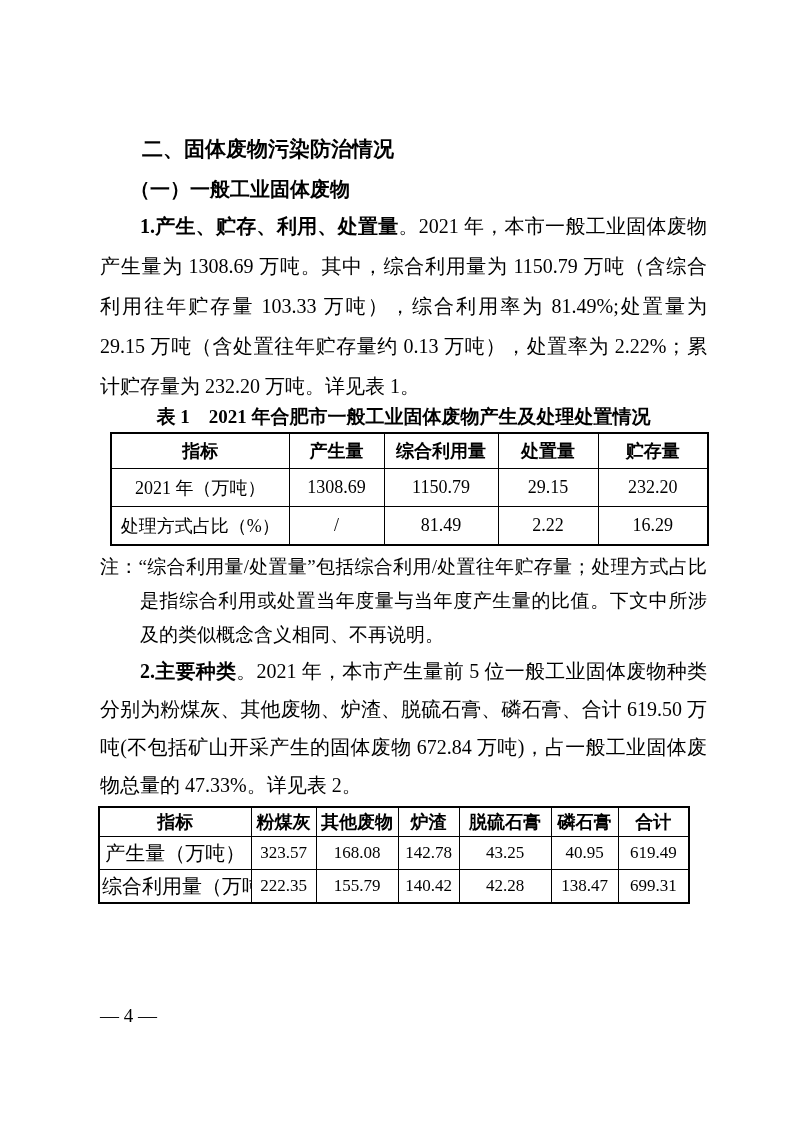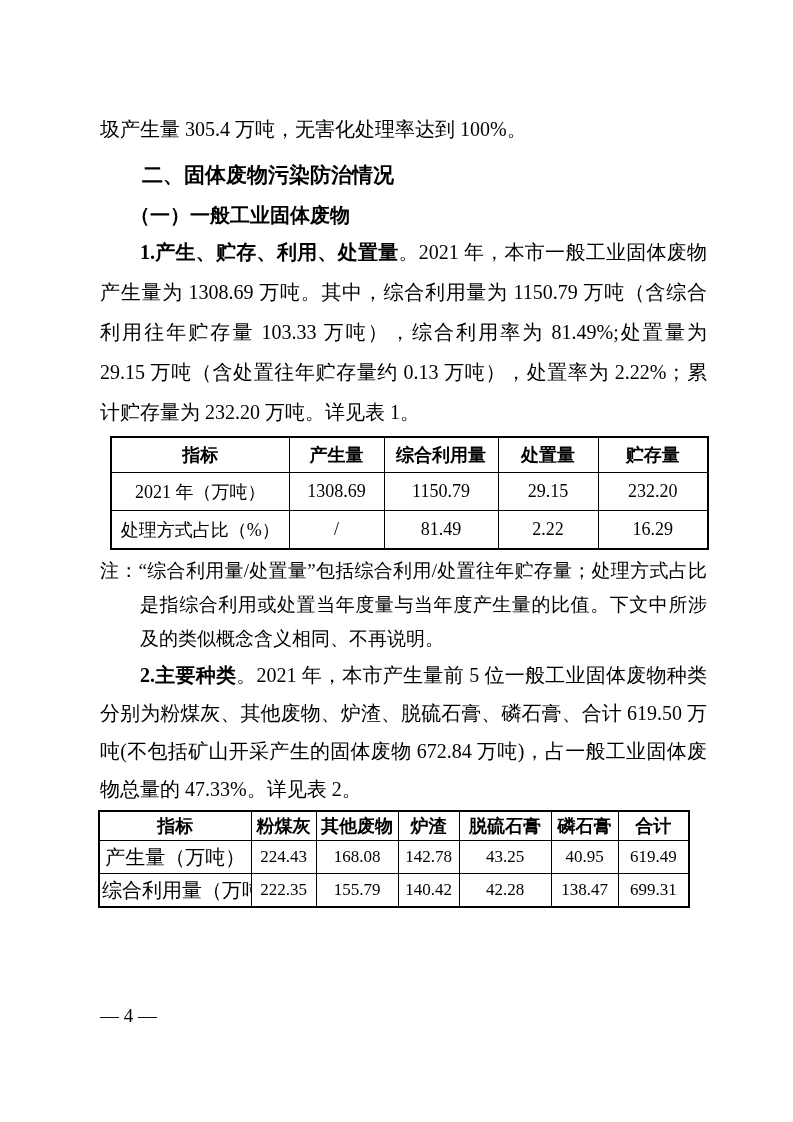--- a/index.html
+++ b/index.html
@@ -94,28 +94,28 @@
     top: 1004px;
     font-size: 19px;
     line-height: 24px;
   }
 </style>
 </head>
 <body>
 
 <div class="page">
 
-  <p class="intro-line">圾产生量 305.4 万吨，无害化处理率达到 100%。</p>
 
   <div class="section-heading">二、固体废物污染防治情况</div>
 
   <div class="subsection-heading">（一）一般工业固体废物</div>
 
   <p class="body-para para1"><span class="lead">1.产生、贮存、利用、处置量</span><span>。2021 年，本市一般工业固体废物产生量为 1308.69 万吨。其中，综合利用量为 1150.79 万吨（含综合利用往年贮存量 103.33 万吨），综合利用率为 81.49%;处置量为 29.15 万吨（含处置往年贮存量约 0.13 万吨），处置率为 2.22%；累计贮存量为 232.20 万吨。详见表 1。</span></p>
 
+  <p class="tbl-caption cap1">表 1　2021 年合肥市一般工业固体废物产生及处理处置情况</p>
 
   <table class="table1">
     <colgroup>
       <col style="width:178px">
         <col style="width:95px">
         <col style="width:114px">
         <col style="width:100px">
         <col style="width:110px">
     </colgroup>
     <tbody>
@@ -163,21 +163,21 @@
       <th>指标</th>
       <th>粉煤灰</th>
       <th>其他废物</th>
       <th>炉渣</th>
       <th>脱硫石膏</th>
       <th>磷石膏</th>
       <th>合计</th>
     </tr>
     <tr>
       <td class="rowlabel">产生量（万吨）</td>
-      <td>224.43</td>
+      <td>323.57</td>
       <td>168.08</td>
       <td>142.78</td>
       <td>43.25</td>
       <td>40.95</td>
       <td>619.49</td>
     </tr>
     <tr>
       <td class="rowlabel">综合利用量（万吨）</td>
       <td>222.35</td>
       <td>155.79</td>

